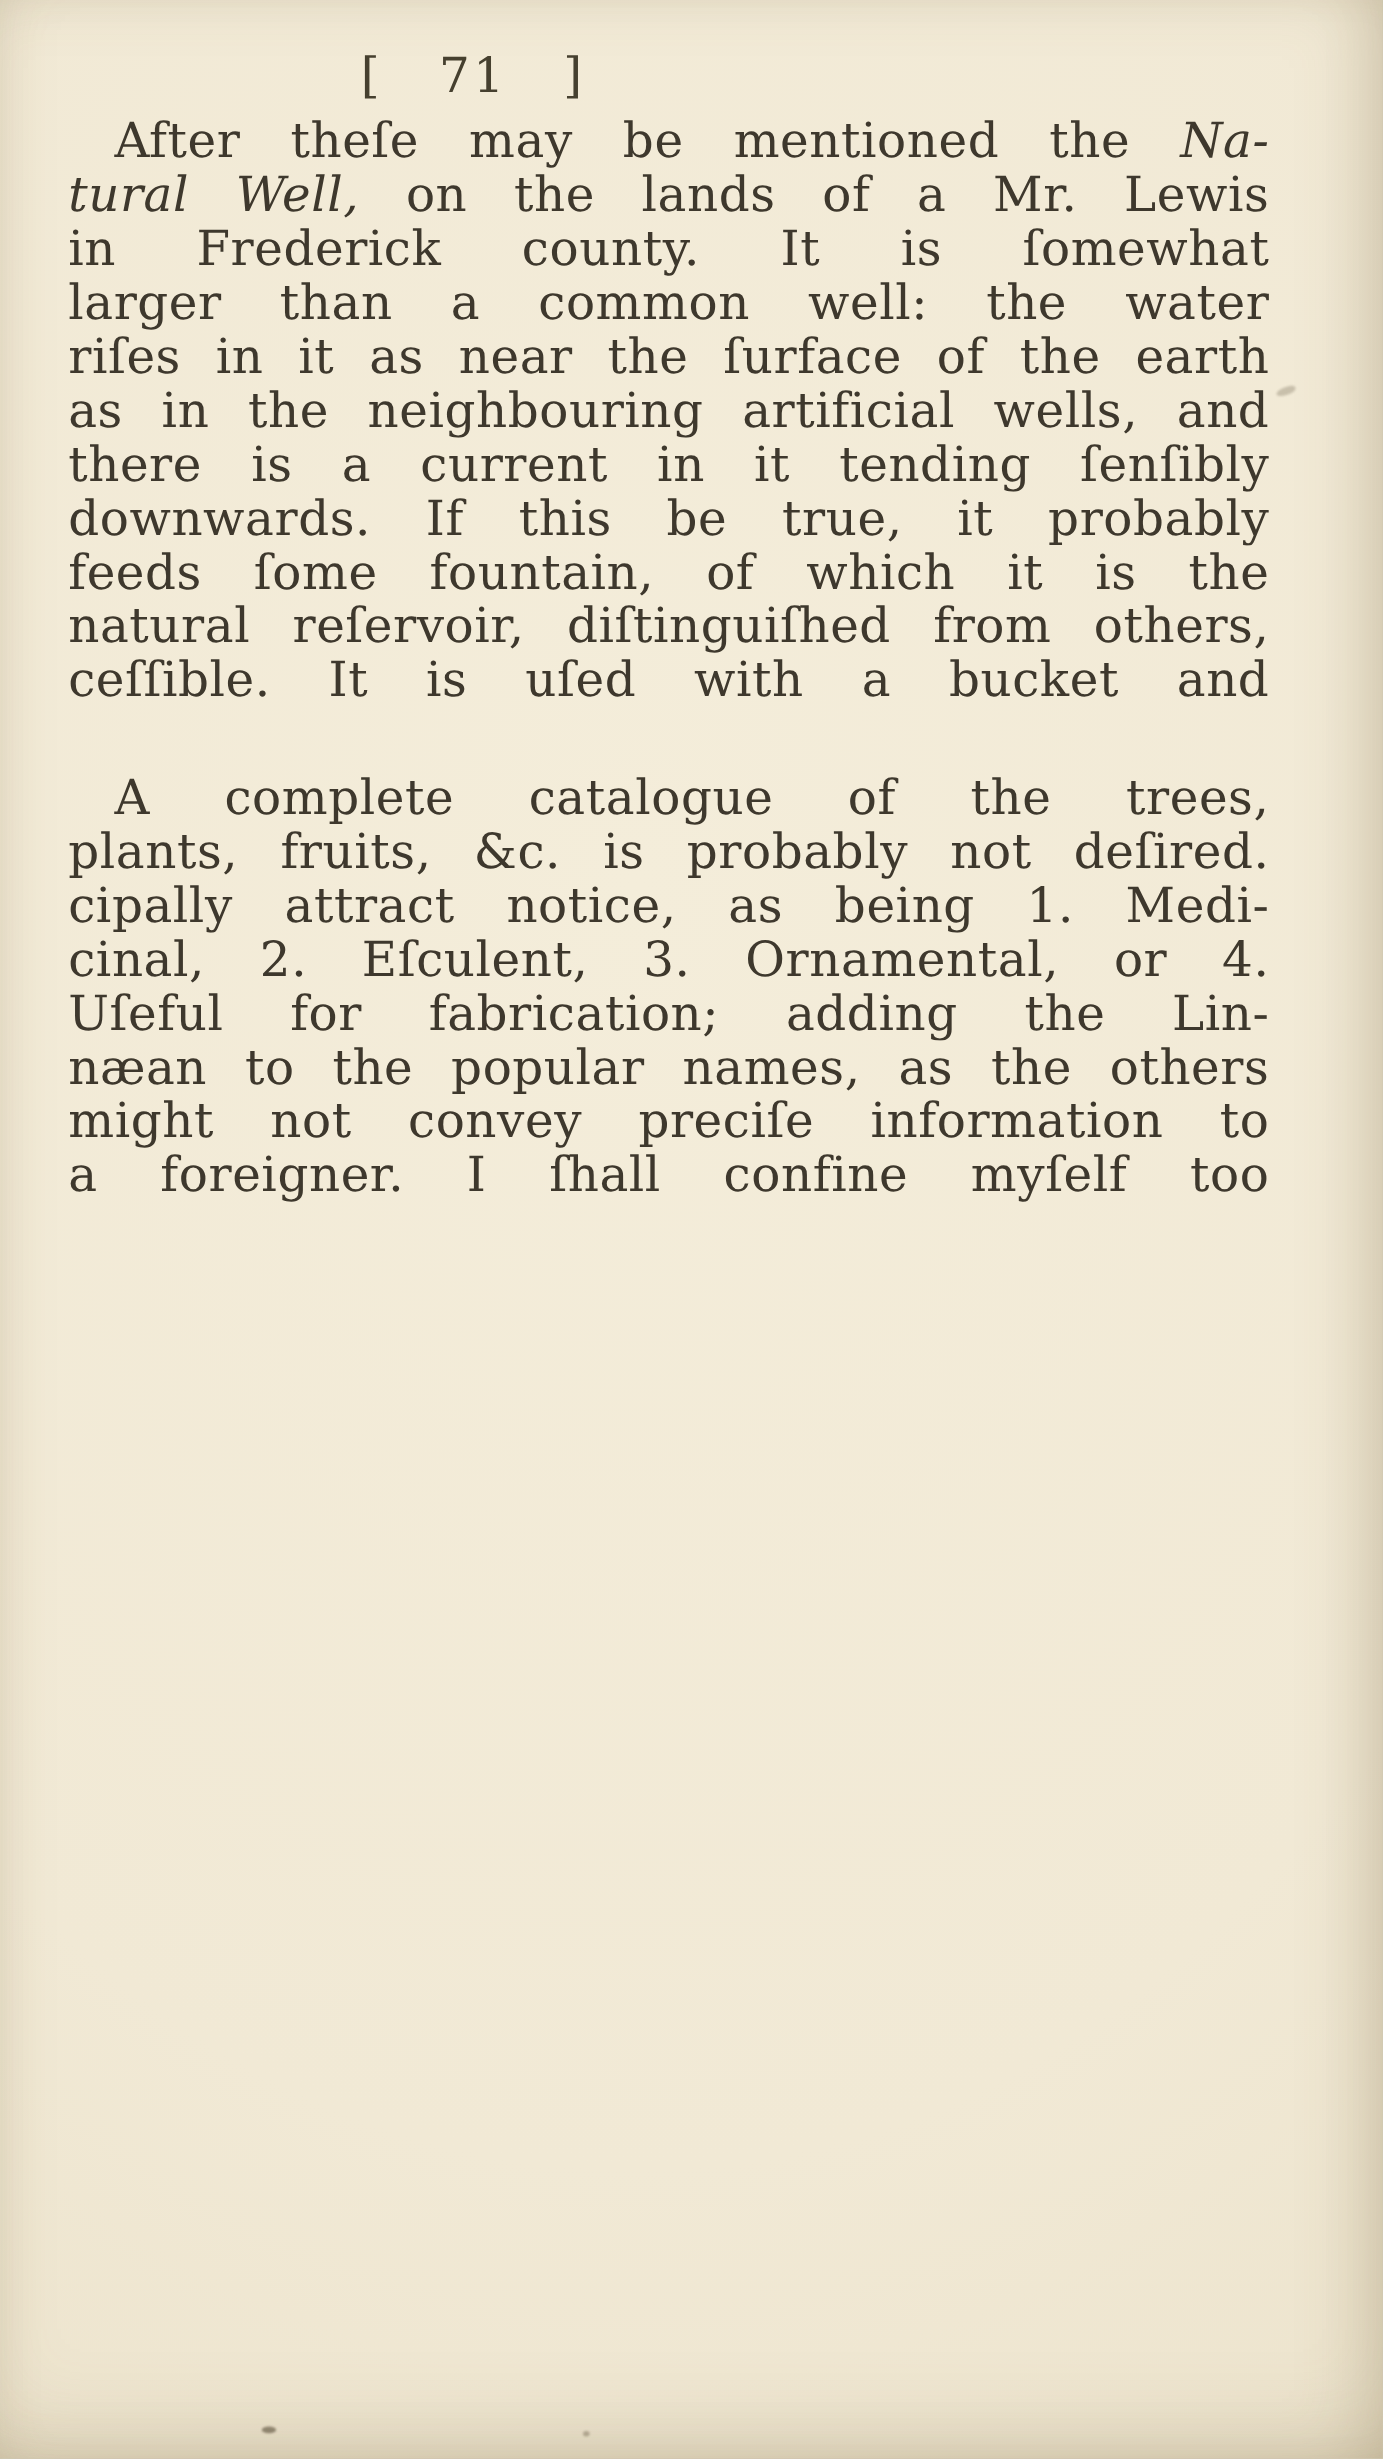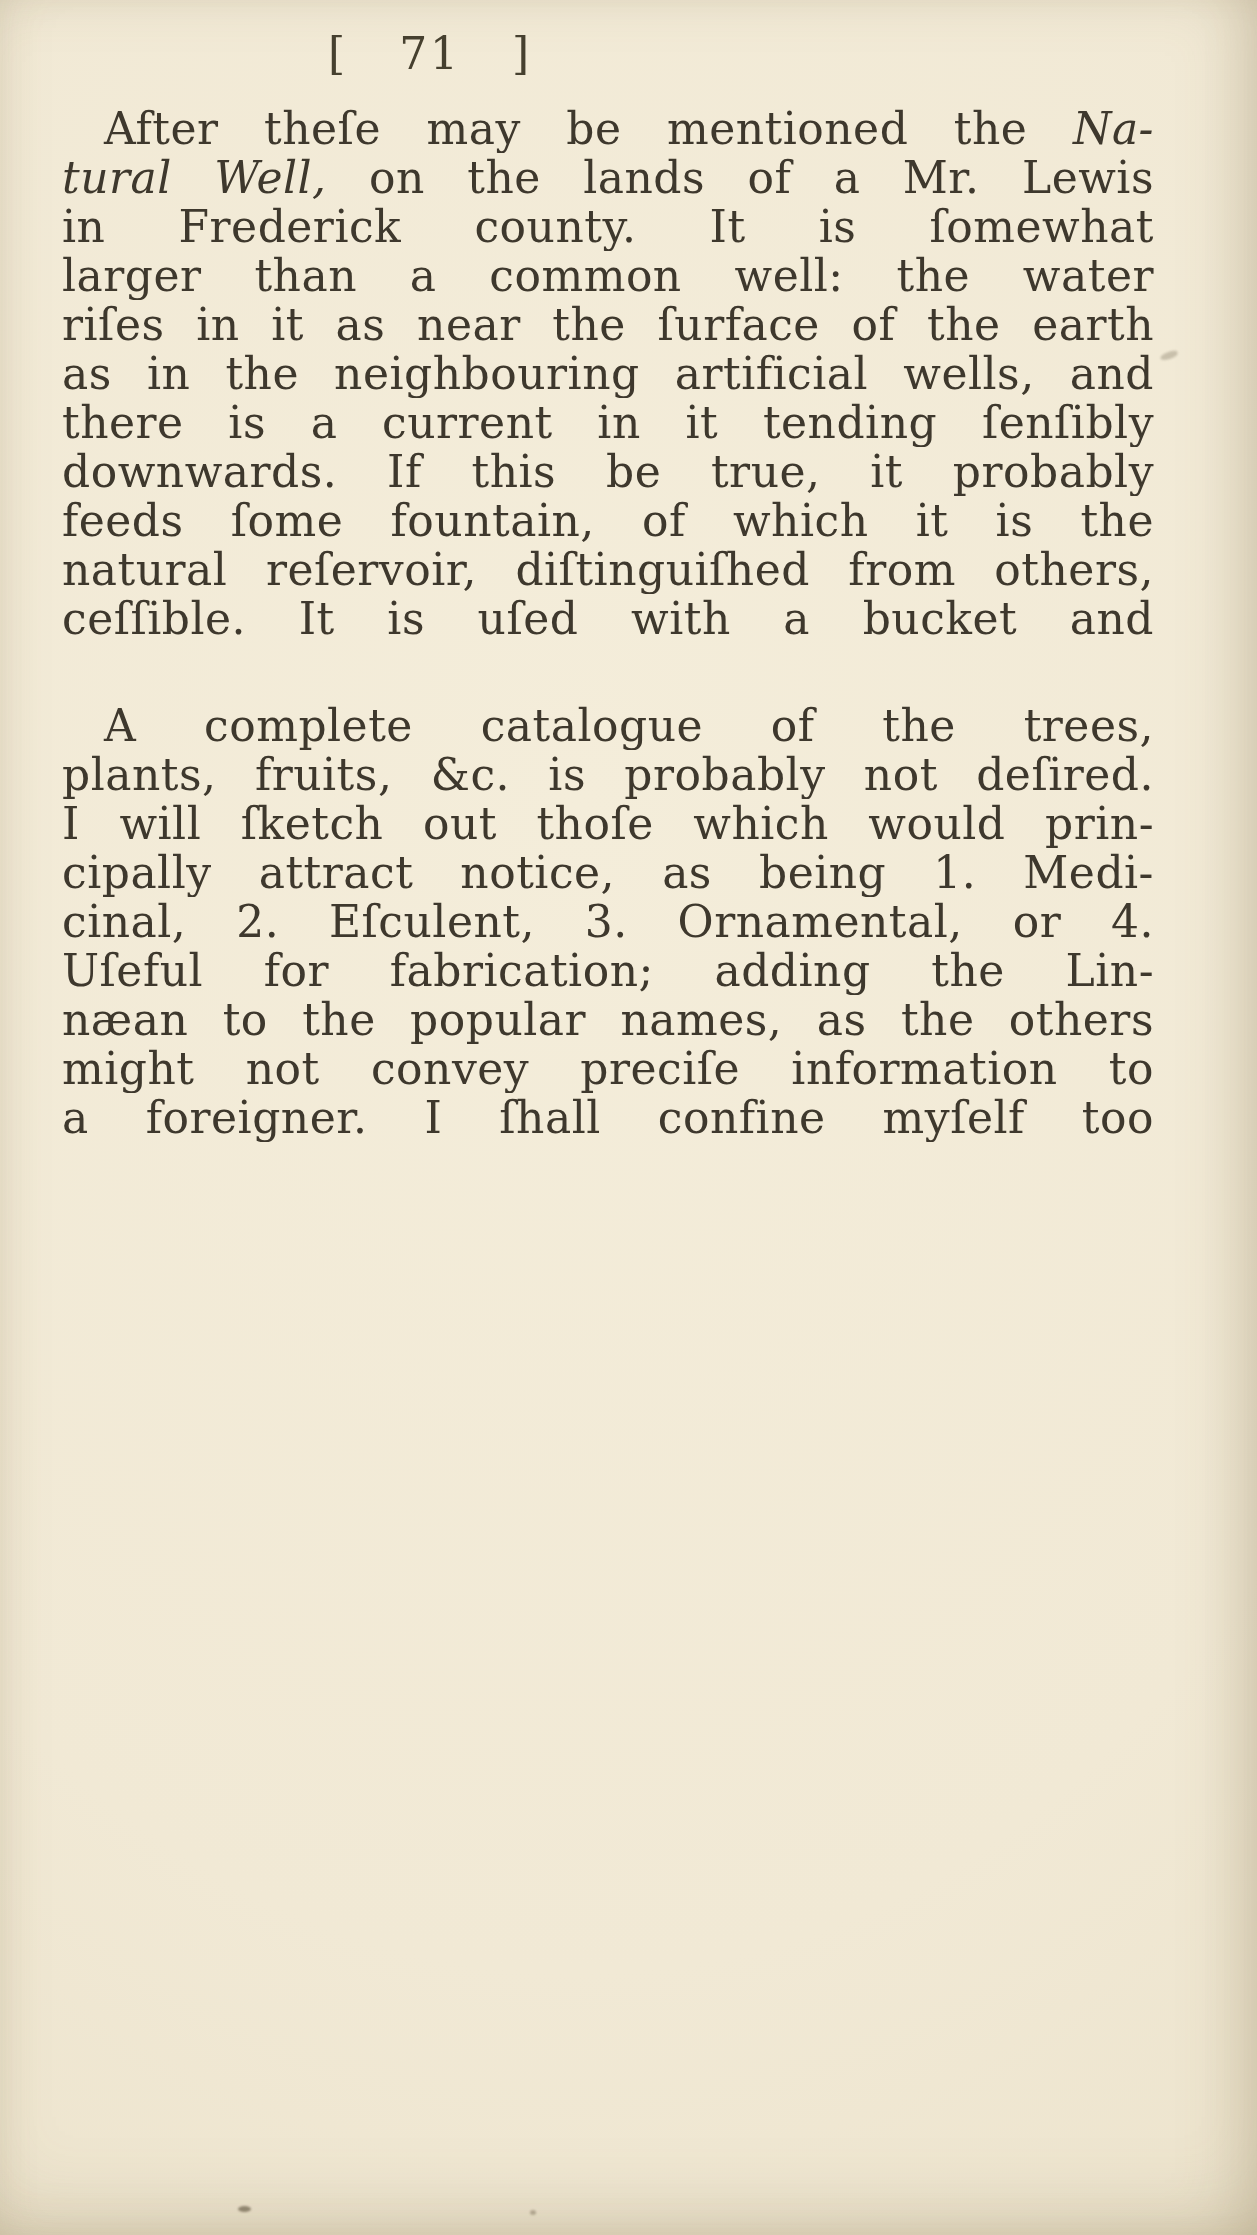--- a/index.html
+++ b/index.html
@@ -21,21 +21,21 @@
         #e3d8bd 100%);
     box-shadow:
       inset -30px 0 70px -22px rgba(120, 100, 60, 0.28),
       inset 0 -45px 90px -35px rgba(120, 100, 60, 0.20),
       inset 18px 0 50px -25px rgba(120, 100, 60, 0.12);
     font-family: "DejaVu Serif", "Liberation Serif", serif;
     color: var(--ink, #3e382d);
   }
   .page-header {
     position: absolute;
-    top: 28px;
+    top: 44px;
     left: 328px;
     font-size: 44px;
     letter-spacing: 3px;
     white-space: pre;
     color: #46402f;
   }
   .text-block {
     position: absolute;
     top: 104px;
     left: 62px;
@@ -84,21 +84,20 @@
         <div class="line"><span>as in the neighbouring artificial wells, and</span></div>
         <div class="line"><span>there is a current in it tending ſenſibly</span></div>
         <div class="line"><span>downwards.  If this be true, it probably</span></div>
         <div class="line"><span>feeds ſome fountain, of which it is the</span></div>
         <div class="line"><span>natural reſervoir, diſtinguiſhed from others,</span></div>
         <div class="line"><span>ceſſible.  It is uſed with a bucket and</span></div>
       </div>
       <div class="paragraph">
         <div class="line first"><span>A complete catalogue of the trees,</span></div>
         <div class="line"><span>plants, fruits, &amp;c. is probably not deſired.</span></div>
-        <div class="line"><span>I will ſketch out thoſe which would prin-</span></div>
         <div class="line"><span>cipally attract notice, as being 1. Medi-</span></div>
         <div class="line"><span>cinal, 2. Eſculent, 3. Ornamental, or 4.</span></div>
         <div class="line"><span>Uſeful for fabrication; adding the Lin-</span></div>
         <div class="line"><span>næan to the popular names, as the others</span></div>
         <div class="line"><span>might not convey preciſe information to</span></div>
         <div class="line"><span>a foreigner.  I ſhall confine myſelf too</span></div>
       </div>
     </div>
 
   <div class="speck s1"></div>

